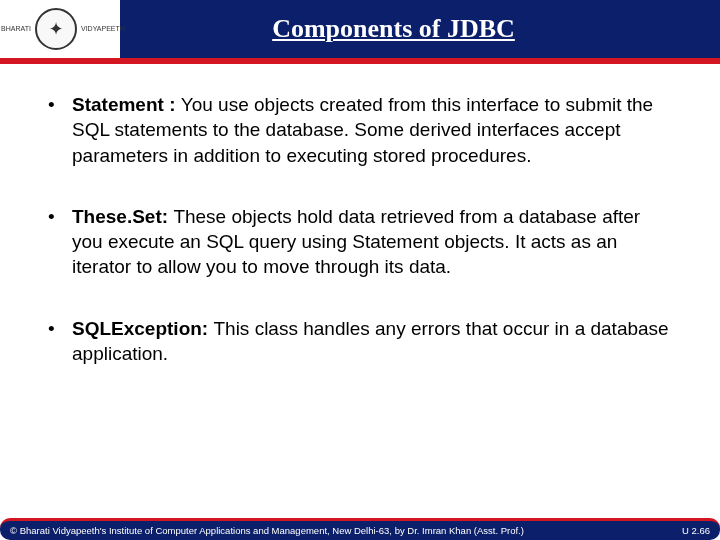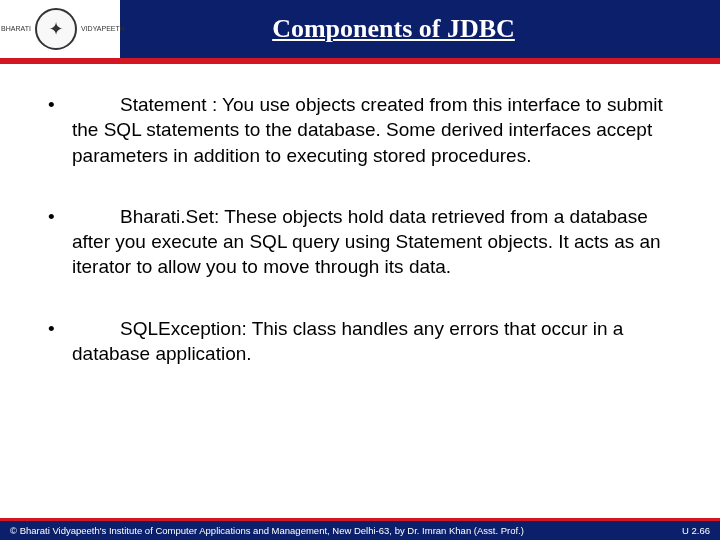--- a/index.html
+++ b/index.html
@@ -72,35 +72,36 @@
     margin-bottom: 36px;
     font-size: 19px;
     line-height: 1.33;
     color: #000;
   }
   .bullet-dot {
     width: 24px;
     flex-shrink: 0;
   }
   .bullet-body { flex: 1; }
-  .bold { font-weight: normal; margin-left: 48px; }
+  .bold { font-weight: bold; }
   .footer {
     position: absolute;
     bottom: 0;
     left: 0;
     width: 100%;
     height: 22px;
     background: #0b1f6b;
     border-top: 3px solid #d31622;
     color: #ffffff;
     font-size: 9.5px;
     display: flex;
     align-items: center;
     justify-content: space-between;
     padding: 0 10px;
+    border-radius: 10px;
   }
 </style>
 </head>
 <body>
 
 <div class="header">
   <div class="logo">
     <div class="logo-text logo-text-left">BHARATI</div>
     <div class="emblem">✦</div>
     <div class="logo-text logo-text-right">VIDYAPEETH</div>
@@ -112,21 +113,21 @@
 <div class="content">
   <div class="bullet-item">
     <div class="bullet-dot">•</div>
     <div class="bullet-body">
       <span class="bold">Statement : </span><span>You use objects created from this interface to submit the SQL statements to the database. Some derived interfaces accept parameters in addition to executing stored procedures.</span>
     </div>
   </div>
   <div class="bullet-item">
     <div class="bullet-dot">•</div>
     <div class="bullet-body">
-      <span class="bold">Bharati.Set: </span><span>These objects hold data retrieved from a database after you execute an SQL query using Statement objects. It acts as an iterator to allow you to move through its data.</span>
+      <span class="bold">These.Set: </span><span>These objects hold data retrieved from a database after you execute an SQL query using Statement objects. It acts as an iterator to allow you to move through its data.</span>
     </div>
   </div>
   <div class="bullet-item">
     <div class="bullet-dot">•</div>
     <div class="bullet-body">
       <span class="bold">SQLException: </span><span>This class handles any errors that occur in a database application.</span>
     </div>
   </div>
 </div>
 

